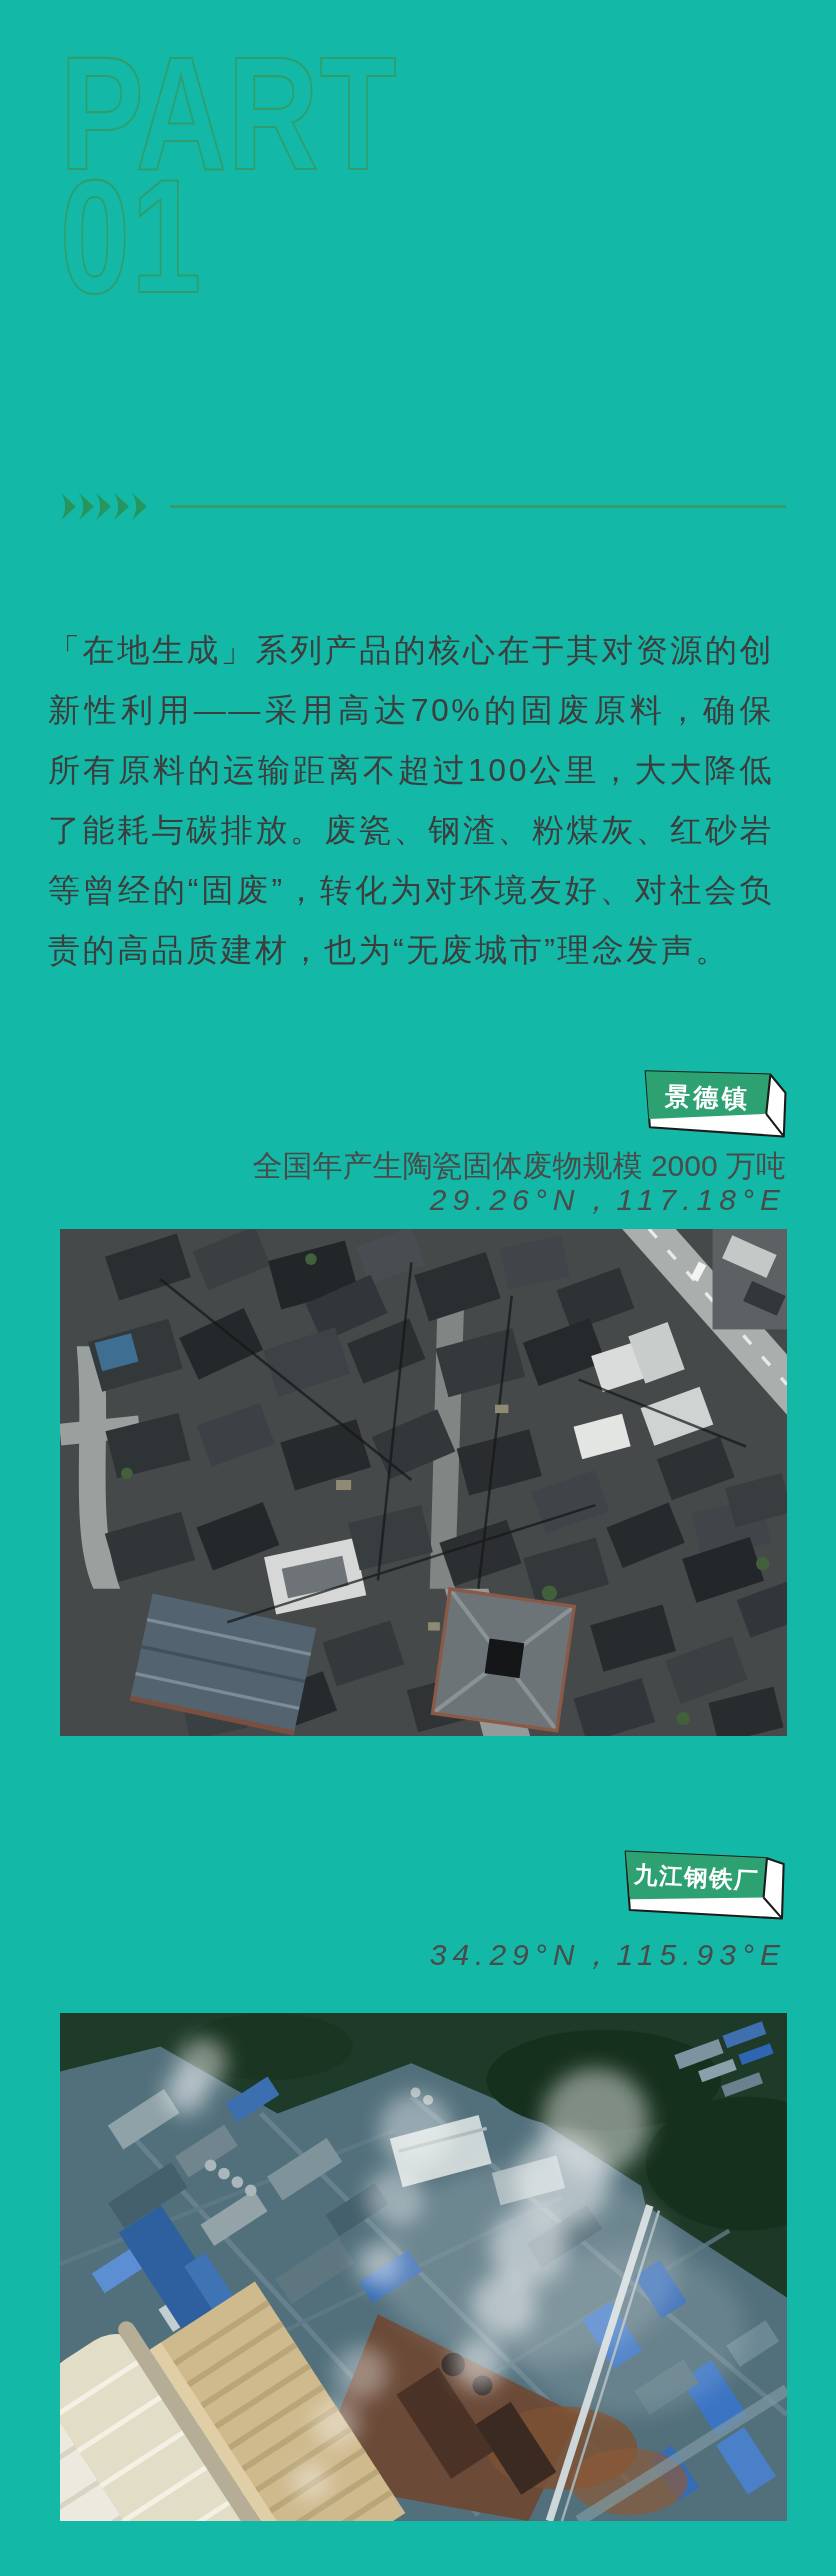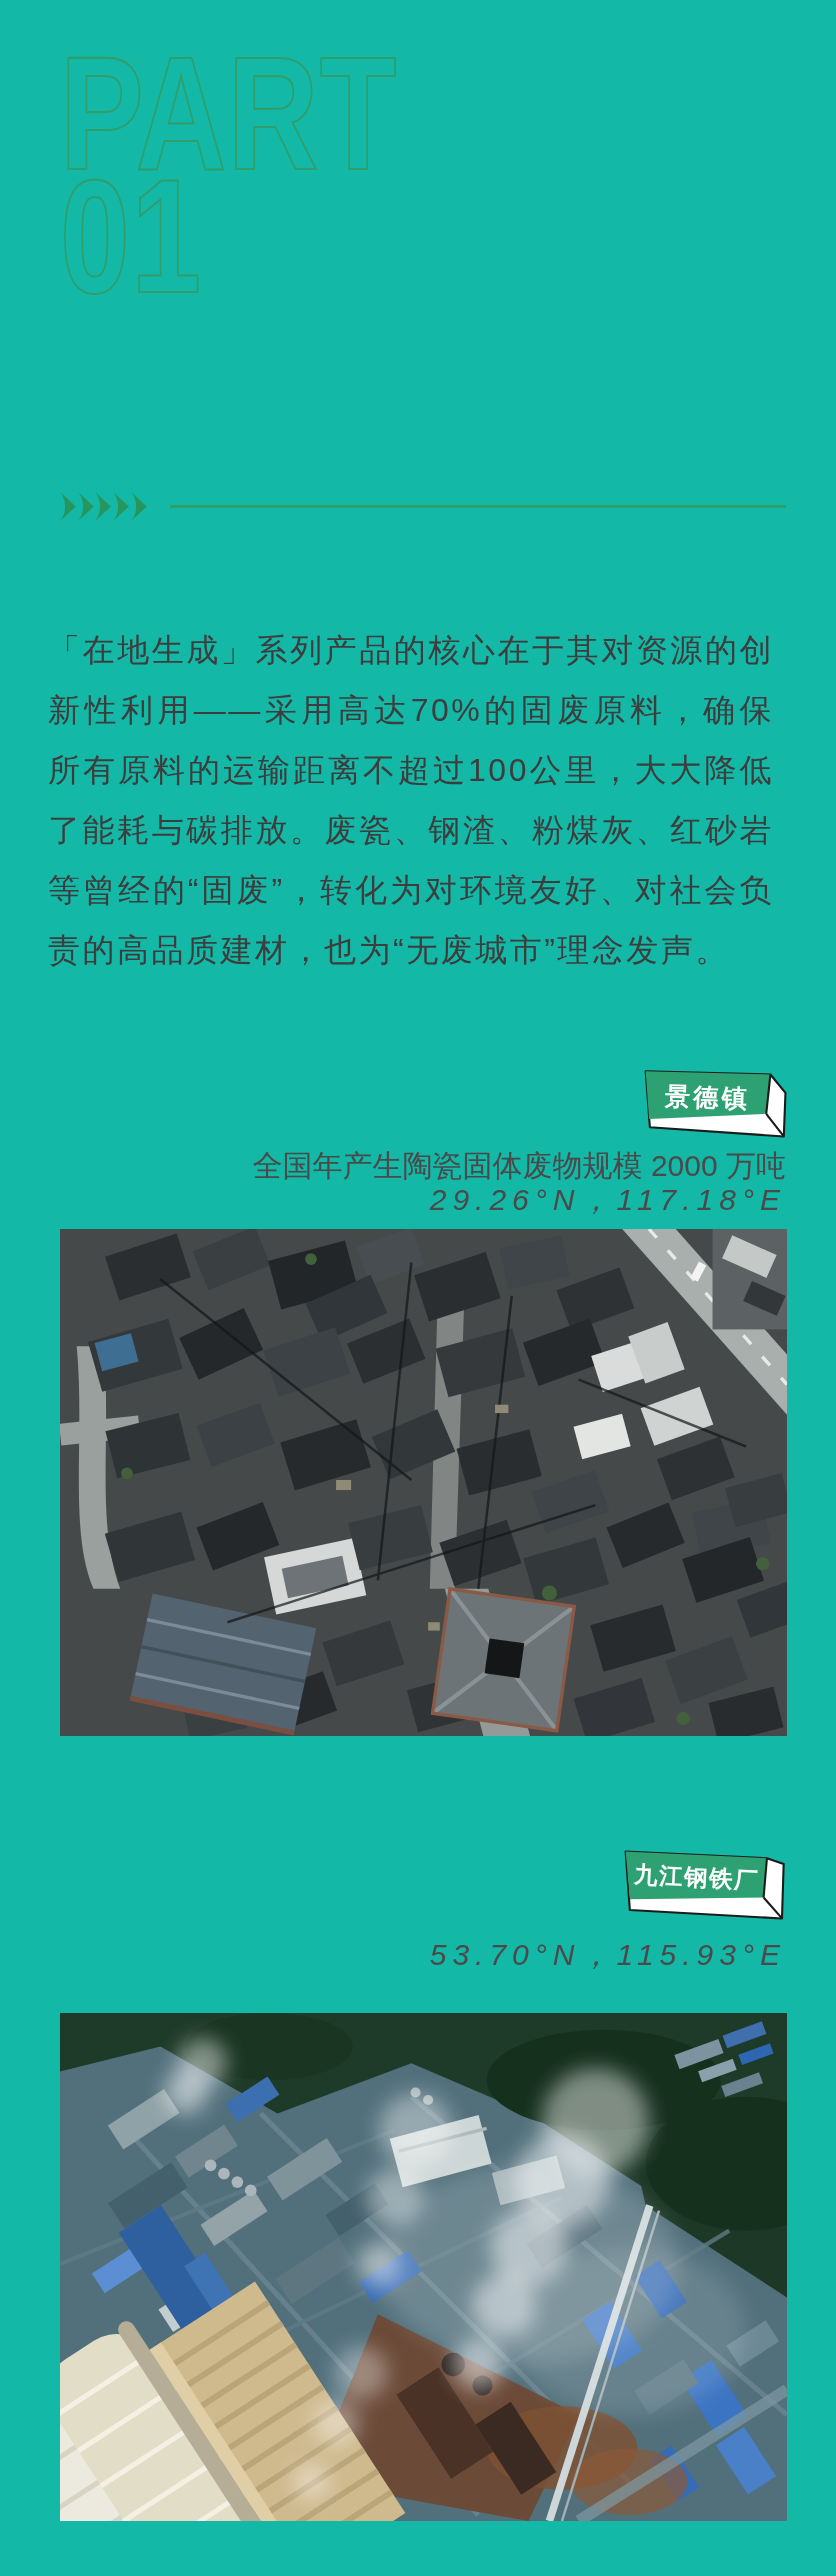--- a/index.html
+++ b/index.html
@@ -223,21 +223,21 @@
     <svg width="163" height="77" viewBox="0 0 195 92">
       <polygon points="2,3 171,11 191,18 189,83 7,73" fill="#ffffff" stroke="#1b1b1b" stroke-width="2.5" stroke-linejoin="round"></polygon>
       <polygon points="2,3 171,11 167,58 7,60" fill="#2ea172"></polygon>
       <line x1="171" y1="11" x2="167" y2="58" stroke="#1b1b1b" stroke-width="2.5"></line>
       <line x1="167" y1="58" x2="189" y2="83" stroke="#1b1b1b" stroke-width="2.5"></line>
       <text x="87" y="34" font-size="28" letter-spacing="2" text-anchor="middle" dominant-baseline="central" transform="rotate(3 87 34)">九江钢铁厂</text>
     </svg>
   </div>
 
   <div class="caption caption-2">
-    <div class="coords">53.70°N，115.93°E</div>
+    <div class="coords">34.29°N，115.93°E</div>
   </div>
 
   <div class="photo photo-2">
     <svg width="727" height="508" viewBox="0 0 869 607" preserveAspectRatio="none">
       <defs>
         <filter id="blur8" x="-60%" y="-60%" width="220%" height="220%">
             <feGaussianBlur stdDeviation="12"></feGaussianBlur>
           </filter>
       </defs>
       <rect width="869" height="607" fill="#52707c"></rect>

